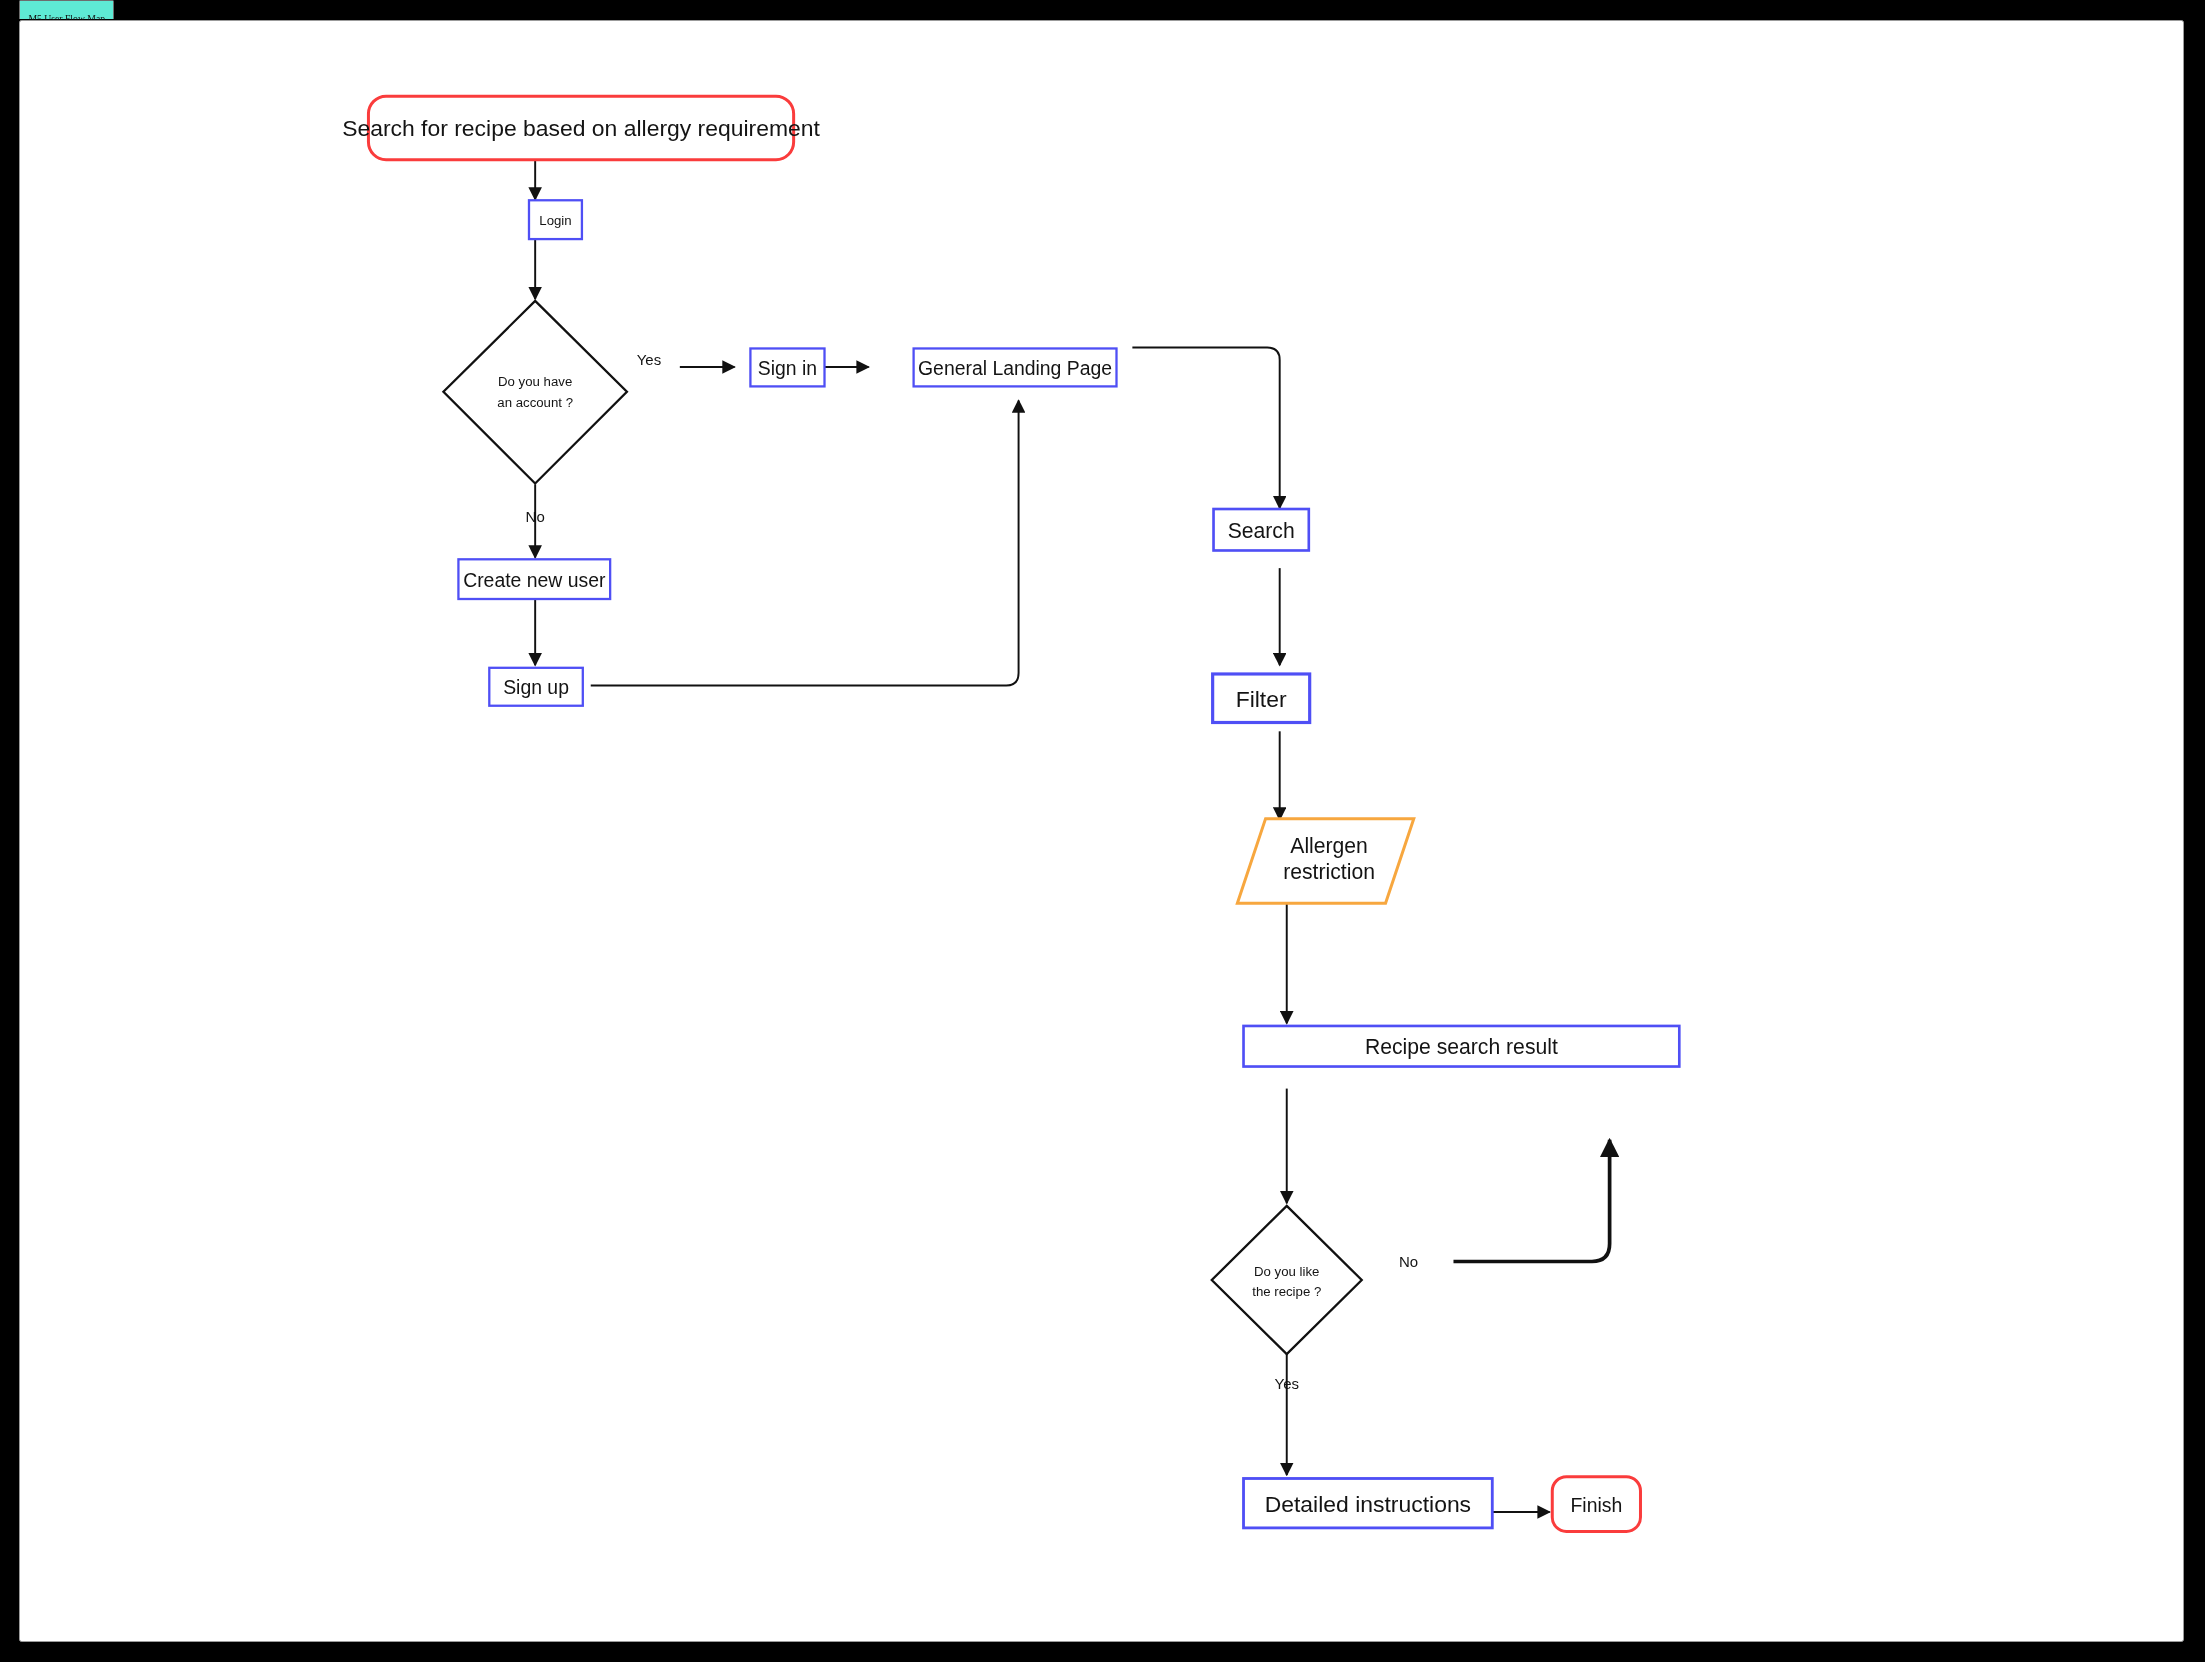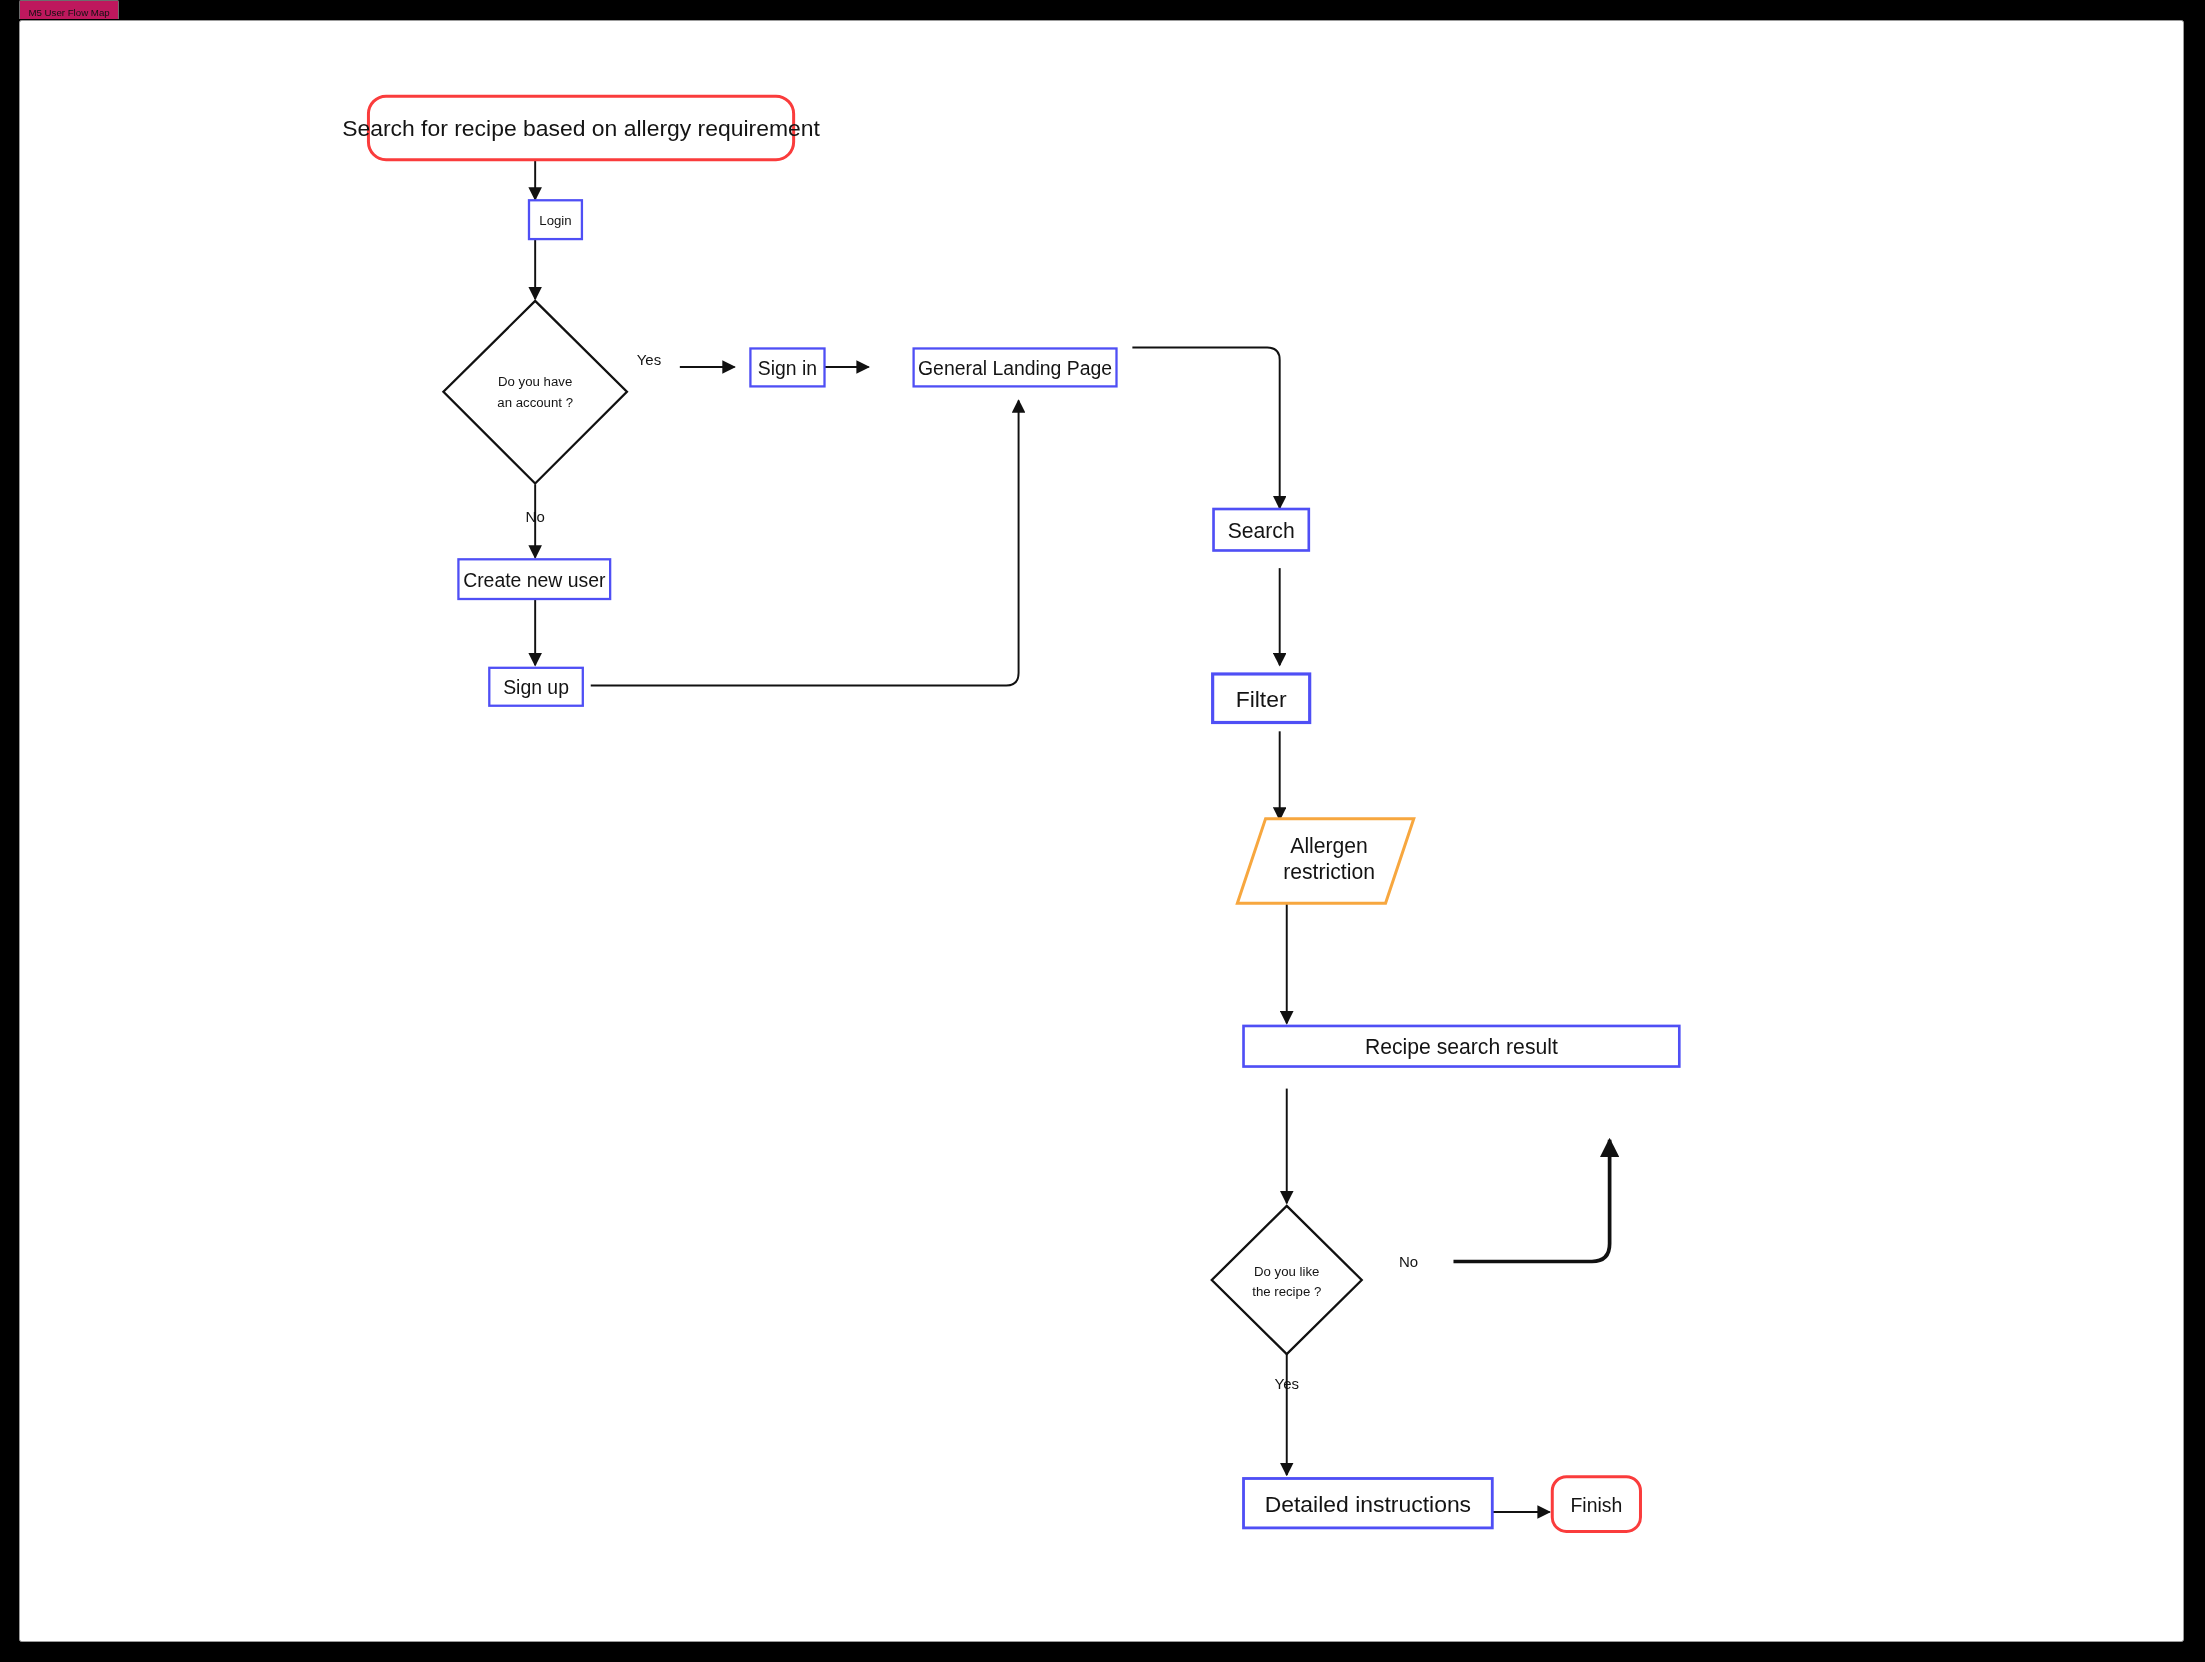--- a/index.html
+++ b/index.html
@@ -20,30 +20,30 @@
   
   .tab-bar {
     position: absolute;
     left: 19.4px; top: 0px;
     height: 21px;
     display: flex;
     align-items: flex-start;
   }
   .tab {
     height: 19.4px;
-    padding: 5px 8px 0 8px;
-    background: #be185d;
+    padding: 11px 8px 0 8px;
+    background: #5eead4;
     border: 0.9px solid #6d6d6d;
     border-bottom: none;
     border-radius: 1.8px 1.8px 0 0;
     font-size: 9.7px;
     line-height: 14px;
     color: #111111;
     white-space: nowrap;
-    font-family: Liberation Sans, sans-serif;
+    font-family: Liberation Serif, serif;
   }
   
   .canvas {
     position: absolute;
     left: 19.4px; top: 20px;
     width: 2165px;
     height: 1622px;
     background: #ffffff;
     border: 0.9px solid #9b9b9b;
     border-radius: 2.6px;

